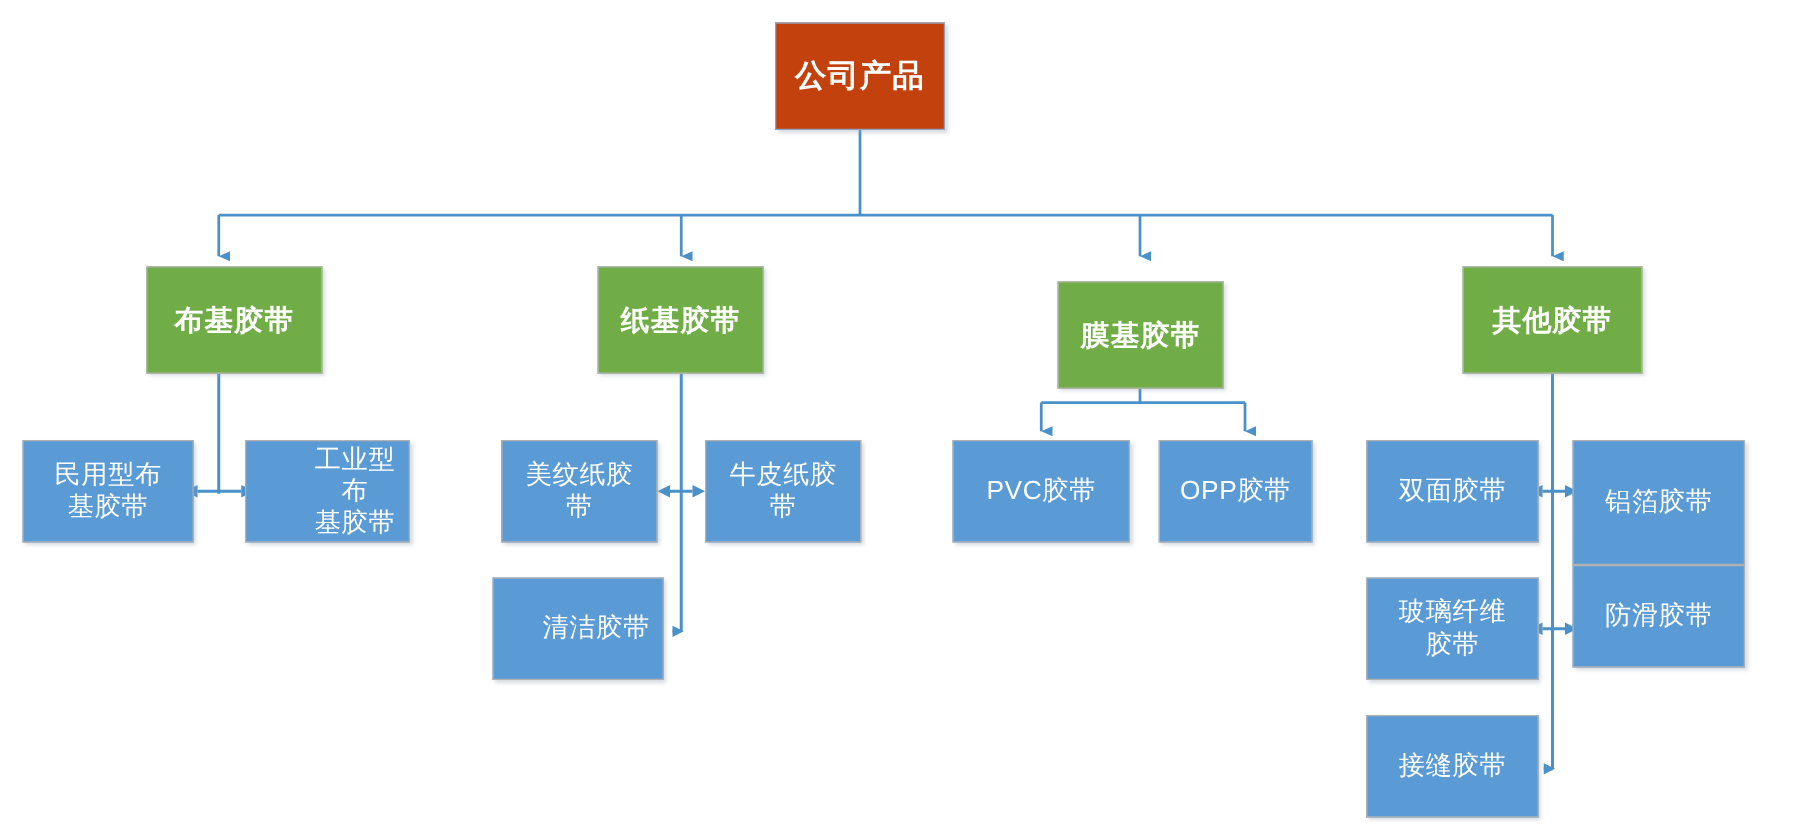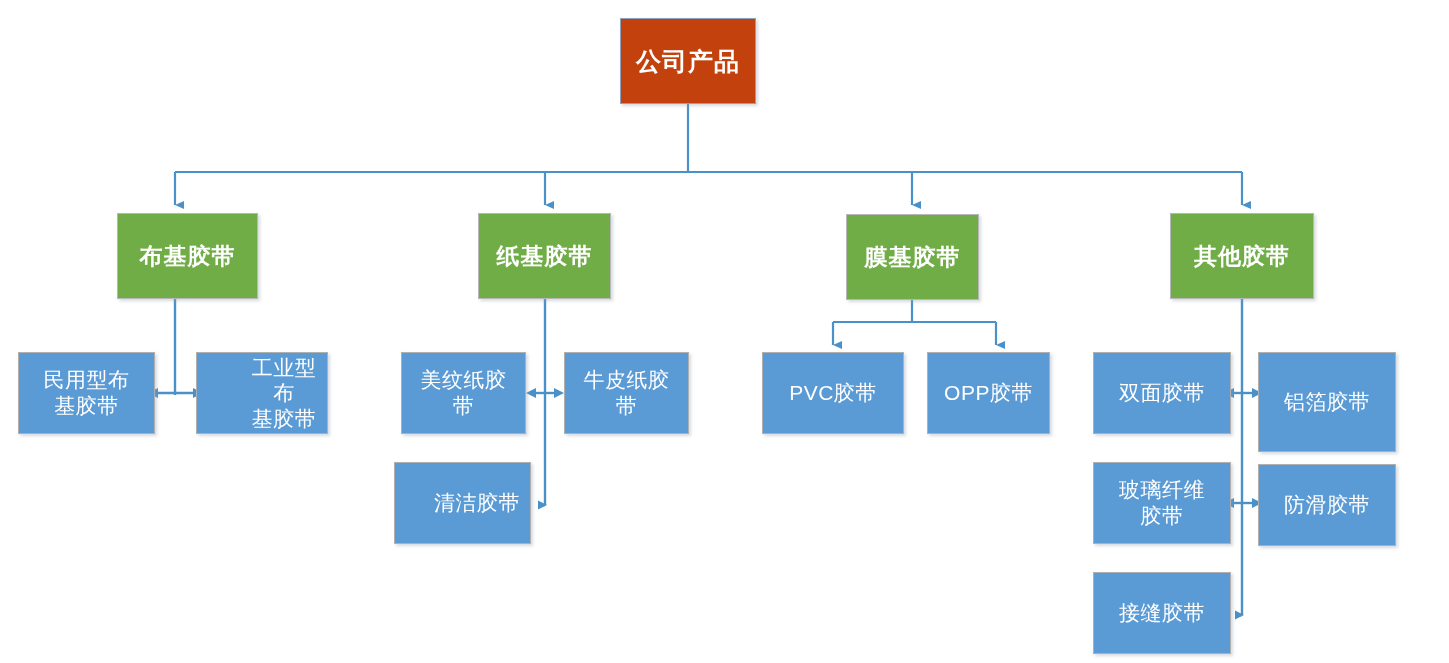--- a/index.html
+++ b/index.html
@@ -113,34 +113,34 @@
       <path d="M1234,393 L1252,393" stroke="#4a90c9" stroke-width="2.4" fill="none" marker-start="url(#dblL)" marker-end="url(#dblR)"></path>
       <path d="M1234,503 L1252,503" stroke="#4a90c9" stroke-width="2.4" fill="none" marker-start="url(#dblL)" marker-end="url(#dblR)"></path>
       <path d="M1242,615 L1235,615" stroke="#4a90c9" stroke-width="2.4" fill="none" marker-end="url(#arrowLeft)"></path>
     </g>
   </svg>
 
   <div class="node root" style="left:620px;top:18px;width:136px;height:86px;">公司产品</div>
 
   <div class="node cat" style="left:117px;top:213px;width:141px;height:86px;">布基胶带</div>
   <div class="node cat" style="left:478px;top:213px;width:133px;height:86px;">纸基胶带</div>
-  <div class="node cat" style="left:846px;top:214px;width:133px;height:86px;">膜基胶带</div>
+  <div class="node cat" style="left:846px;top:225px;width:133px;height:86px;">膜基胶带</div>
   <div class="node cat" style="left:1170px;top:213px;width:144px;height:86px;">其他胶带</div>
 
   <div class="node leaf" style="left:18px;top:352px;width:137px;height:82px;">民用型布
 基胶带</div>
   <div class="node leaf" style="left:196px;top:352px;width:132px;height:82px;padding-left:48px;">工业型布
 基胶带</div>
   <div class="node leaf" style="left:401px;top:352px;width:125px;height:82px;">美纹纸胶
 带</div>
   <div class="node leaf" style="left:564px;top:352px;width:125px;height:82px;">牛皮纸胶
 带</div>
   <div class="node leaf" style="left:394px;top:462px;width:137px;height:82px;padding-left:33px;">清洁胶带</div>
   <div class="node leaf" style="left:762px;top:352px;width:142px;height:82px;">PVC胶带</div>
   <div class="node leaf" style="left:927px;top:352px;width:123px;height:82px;">OPP胶带</div>
   <div class="node leaf" style="left:1093px;top:352px;width:138px;height:82px;">双面胶带</div>
   <div class="node leaf" style="left:1258px;top:352px;width:138px;height:100px;">铝箔胶带</div>
   <div class="node leaf" style="left:1093px;top:462px;width:138px;height:82px;">玻璃纤维
 胶带</div>
-  <div class="node leaf" style="left:1258px;top:464px;width:138px;height:82px;">防滑胶带</div>
+  <div class="node leaf" style="left:1258px;top:452px;width:138px;height:82px;">防滑胶带</div>
   <div class="node leaf" style="left:1093px;top:572px;width:138px;height:82px;">接缝胶带</div>
 
 </div>
 
 </body></html>

